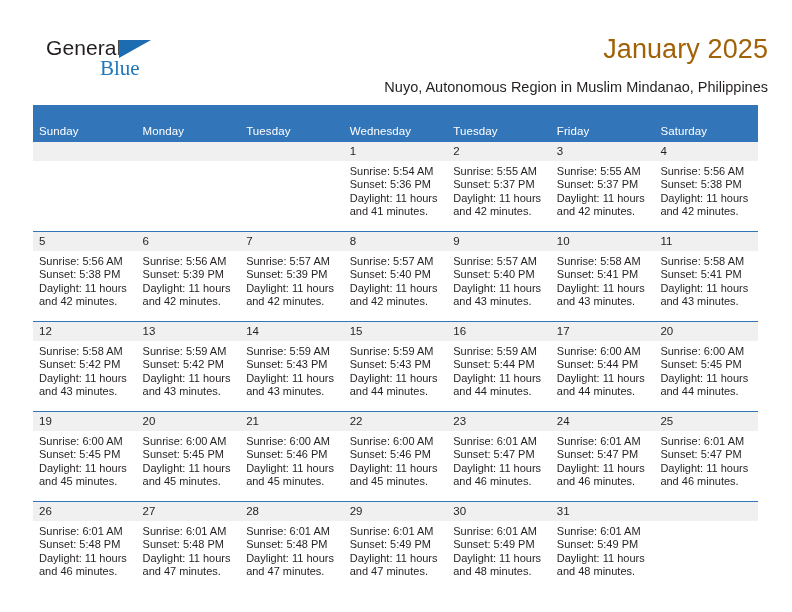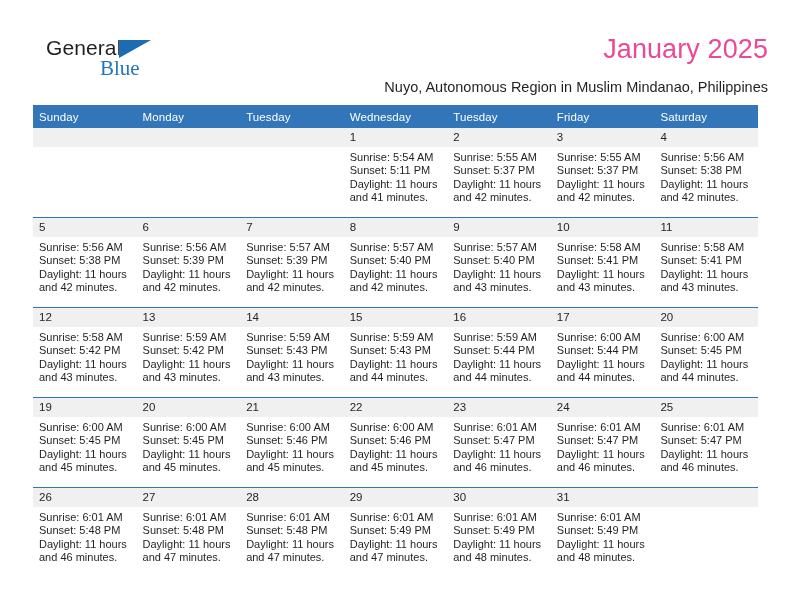--- a/index.html
+++ b/index.html
@@ -62,21 +62,21 @@
     height: 0;
     border-left: 32px solid #1b6cb0;
     border-bottom: 18px solid transparent;
   }
 
   .title {
     position: absolute;
     right: 36px;
     top: 34px;
     font-size: 27px;
-    color: #ec4899;
+    color: #a16207;
     text-align: center;
     white-space: nowrap;
     letter-spacing: .1px;
   }
   .subtitle {
     position: absolute;
     right: 36px;
     top: 79px;
     font-size: 14.5px;
     color: #231f20;
@@ -97,21 +97,21 @@
     width: 725px;
   }
   table.cal col { width: 103.57px; }
 
   thead th {
     background: #3275b8;
     color: #ffffff;
     font-size: 11.5px;
     font-weight: normal;
     text-align: left;
-    padding: 5px 0 5px 6px;
+    padding: 19px 0 5px 6px;
     height: 13px;
     letter-spacing: .1px;
   }
 
   tbody tr.week > td {
     vertical-align: top;
     padding: 0;
     border-top: 1.3px solid #3275b8;
     height: 89px;
   }
@@ -196,21 +196,21 @@
             <td class="empty">
               <div class="cell">
                 <div class="daynum"></div>
               </div>
             </td>
             <td>
               <div class="cell">
                 <div class="daynum">1</div>
                 <div class="info">
                   <div>Sunrise: 5:54 AM</div>
-                  <div>Sunset: 5:11 PM</div>
+                  <div>Sunset: 5:36 PM</div>
                   <div class="dl">Daylight: 11 hours and 41 minutes.</div>
                 </div>
               </div>
             </td>
             <td>
               <div class="cell">
                 <div class="daynum">2</div>
                 <div class="info">
                   <div>Sunrise: 5:55 AM</div>
                   <div>Sunset: 5:37 PM</div>

